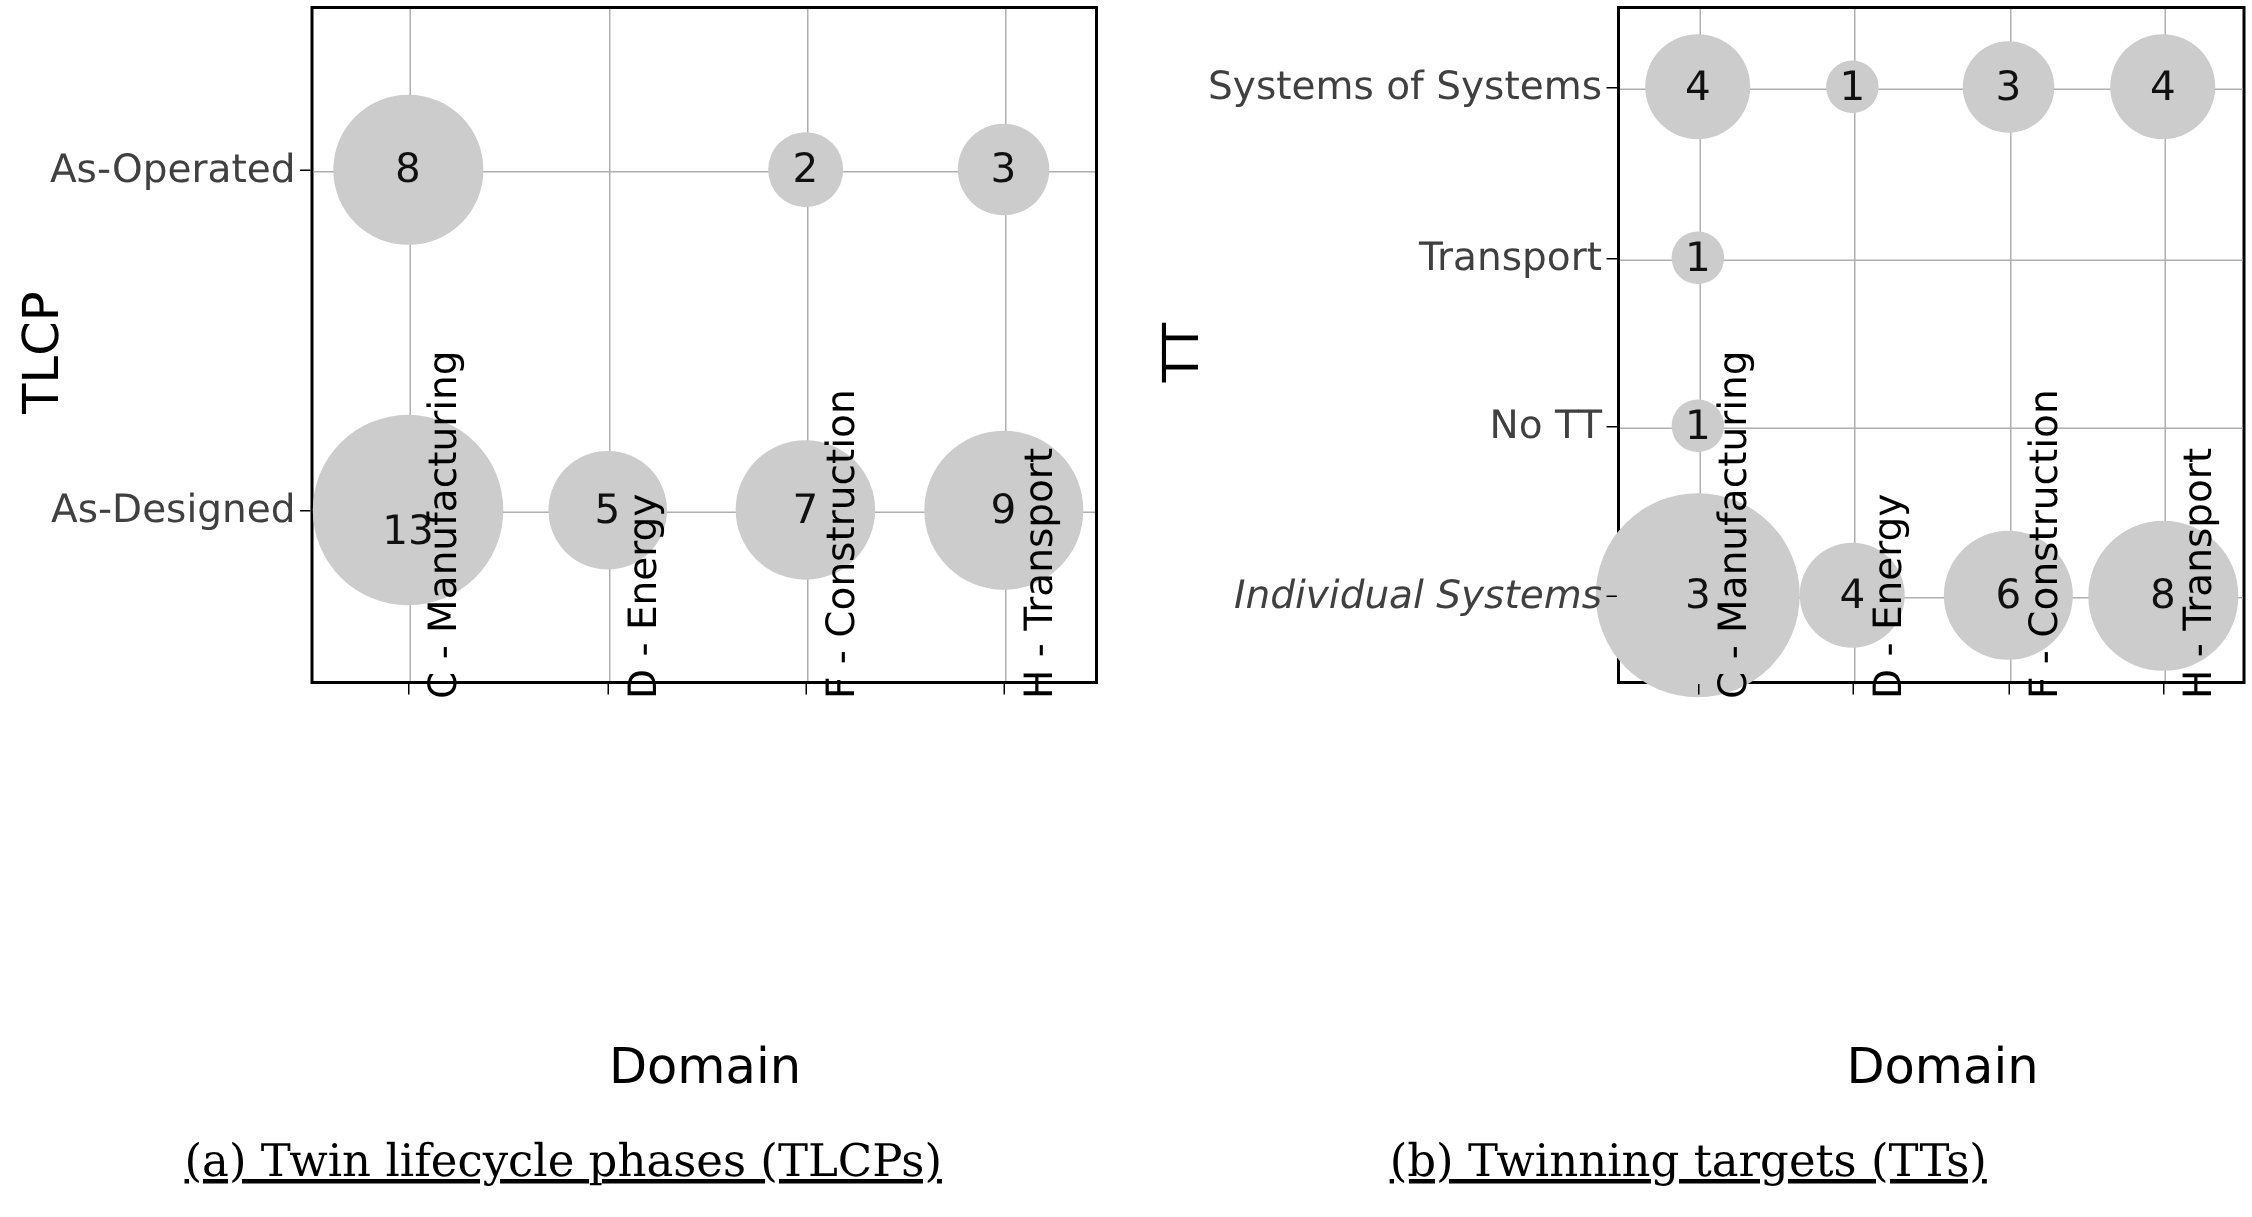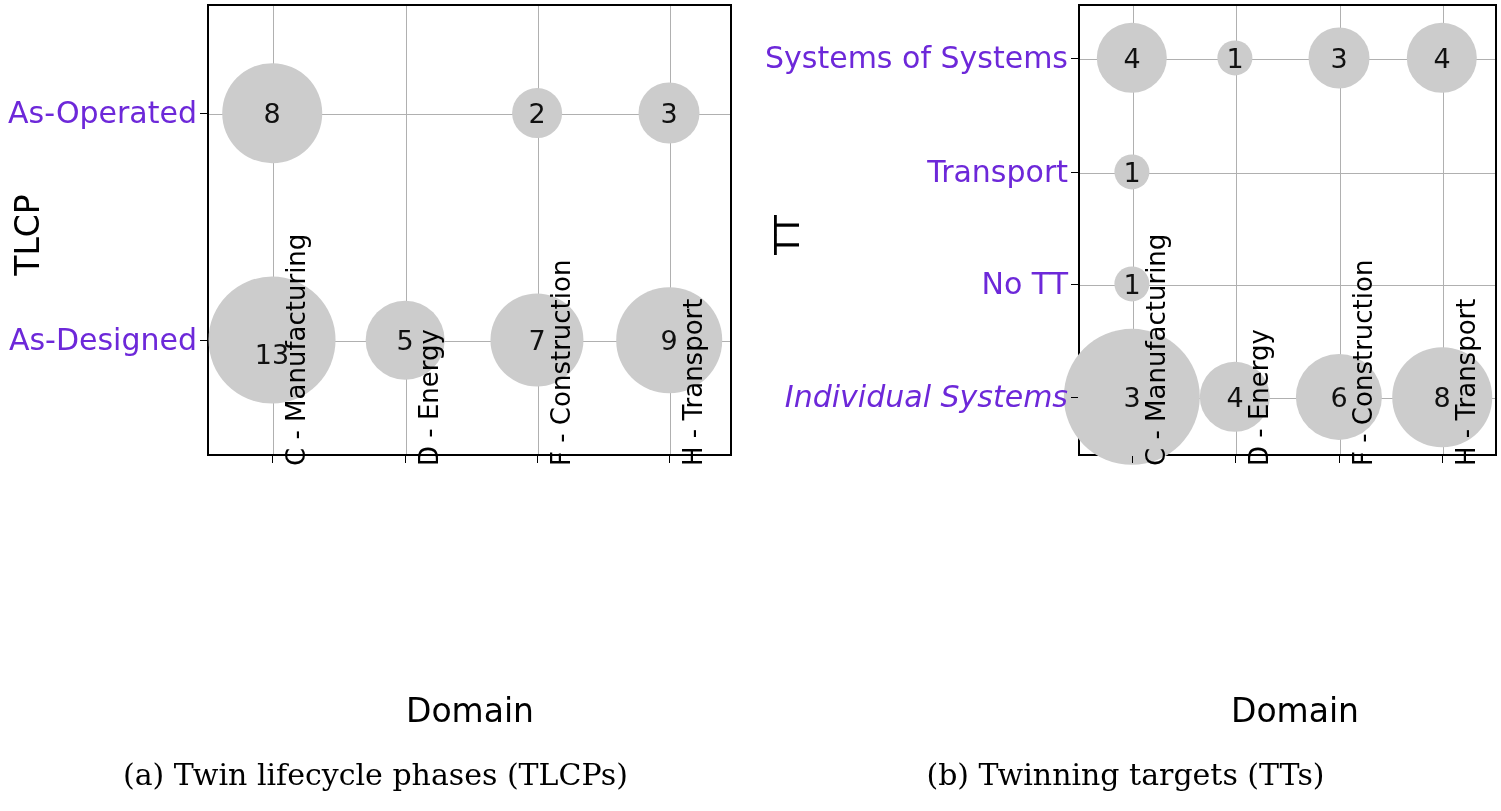--- a/index.html
+++ b/index.html
@@ -73,22 +73,22 @@
     line-height: 1;
     white-space: nowrap;
     font-family: "DejaVu Sans", sans-serif;
   }
 
   
   .ytick {
     position: absolute;
     right: 0;
     transform: translateY(-50%);
-    font-size: 30px;
-    color: #6d28d9;
+    font-size: 26px;
+    color: #404040;
     white-space: nowrap;
     text-align: left;
     line-height: 1;
   }
   .xtick {
     position: absolute;
     font-size: 26px;
     color: #000000;
     white-space: nowrap;
     line-height: 1;
@@ -119,20 +119,21 @@
   
   .subcaption {
     position: absolute;
     width: 100%;
     text-align: center;
     font-family: "DejaVu Serif", serif;
     font-size: 30px;
     color: #000000;
     white-space: nowrap;
     line-height: 1;
+    text-decoration: underline;
   }
 </style>
 </head>
 <body>
 
 <div id="figure">
 
   <div class="panel" id="panel-a">
     <div class="plot-area" style="left: 207px; top: 4px; width: 525px; height: 452px; border-color: rgb(0, 0, 0);">
         <div class="gridline-v" style="left: 64px; background: rgb(176, 176, 176);"></div>

